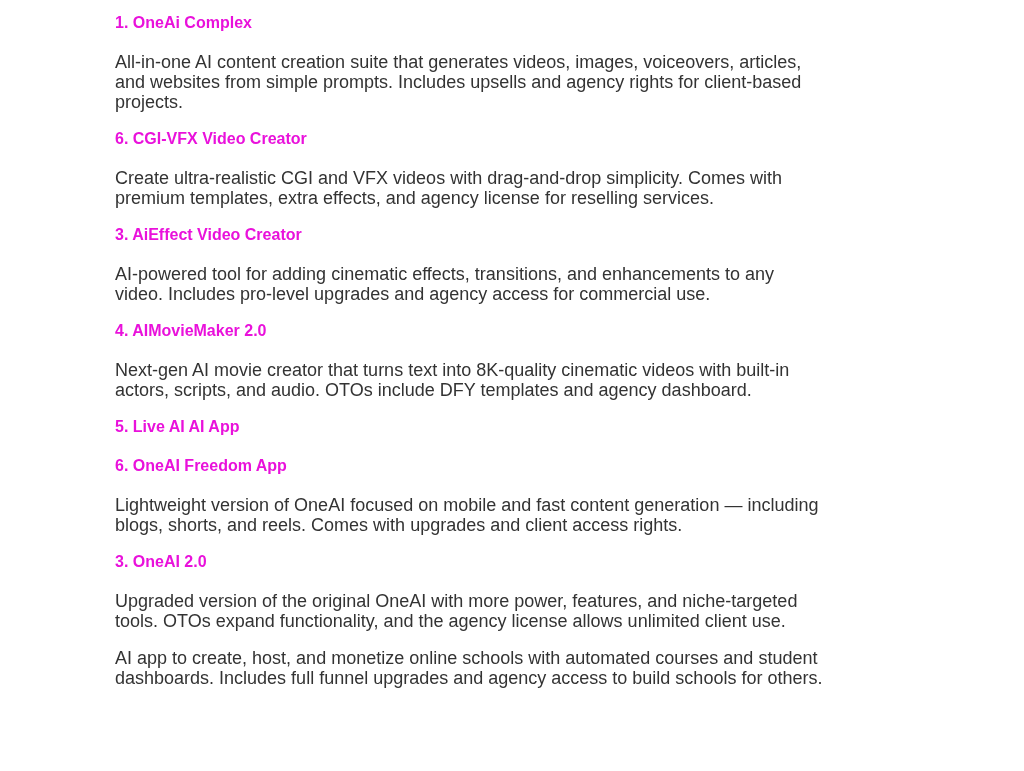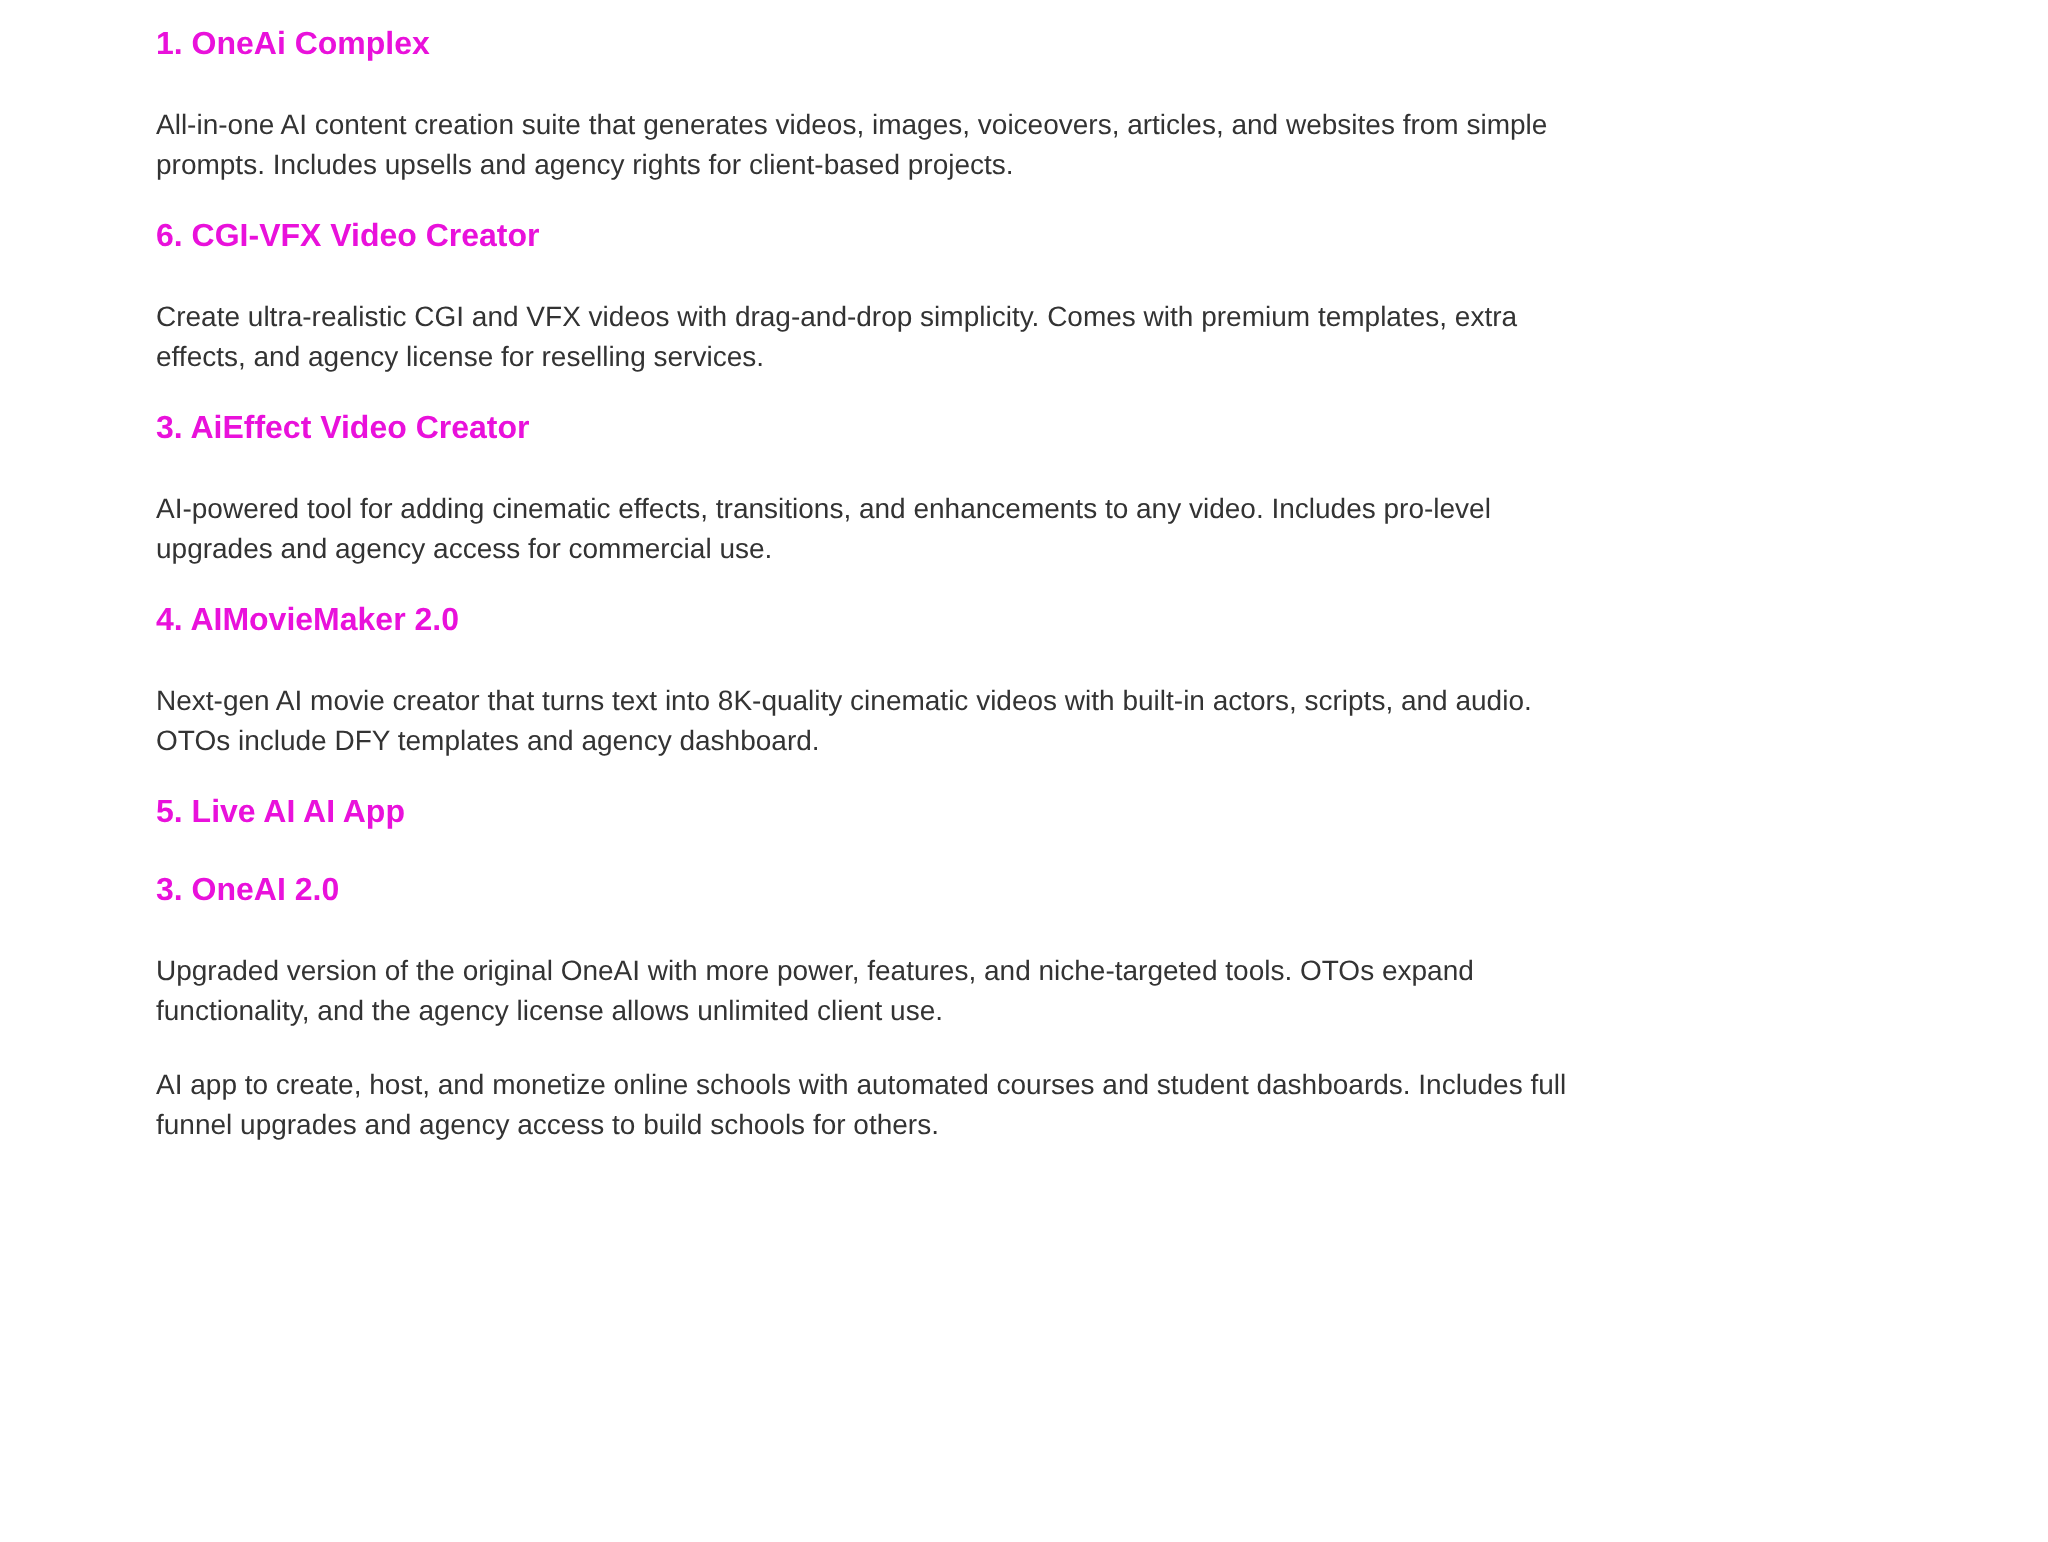--- a/index.html
+++ b/index.html
@@ -9,36 +9,36 @@
   }
   .page {
     width: 1024px;
     height: 771px;
     background: #ffffff;
     overflow: hidden;
     position: relative;
   }
   .doc {
     box-sizing: content-box;
-    padding: 13px 0 0 78px;
+    padding: 13px 0 0 115px;
     width: 712px;
     font-family: "Liberation Sans", "DejaVu Sans", sans-serif;
   }
   .section-title {
     margin: 0 0 19px 0;
     font-family: "Liberation Sans", "DejaVu Sans", sans-serif;
     font-size: 16px;
     line-height: 20px;
     font-weight: bold;
     color: #e911db;
   }
   .section-desc {
     margin: 0 0 17px 0;
     font-family: "Liberation Sans", "DejaVu Sans", sans-serif;
-    font-size: 14px;
+    font-size: 18px;
     line-height: 20px;
     font-weight: normal;
     color: #333333;
   }
 </style>
 </head>
 <body>
 
 <div class="page">
   <div class="doc">
@@ -60,20 +60,24 @@
 
     <section>
       <h3 class="section-title">4. AIMovieMaker 2.0</h3>
       <p class="section-desc">Next-gen AI movie creator that turns text into 8K-quality cinematic videos with built-in actors, scripts, and audio. OTOs include DFY templates and agency dashboard.</p>
     </section>
 
     <section>
       <h3 class="section-title">5. Live AI AI App</h3>
     </section>
 
+    <section>
+      <h3 class="section-title">6. OneAI Freedom App</h3>
+      <p class="section-desc">Lightweight version of OneAI focused on mobile and fast content generation — including blogs, shorts, and reels. Comes with upgrades and client access rights.</p>
+    </section>
 
     <section>
       <h3 class="section-title">3. OneAI 2.0</h3>
       <p class="section-desc">Upgraded version of the original OneAI with more power, features, and niche-targeted tools. OTOs expand functionality, and the agency license allows unlimited client use.</p>
     </section>
 
     <section>
       <p class="section-desc">AI app to create, host, and monetize online schools with automated courses and student dashboards. Includes full funnel upgrades and agency access to build schools for others.</p>
     </section>
 

